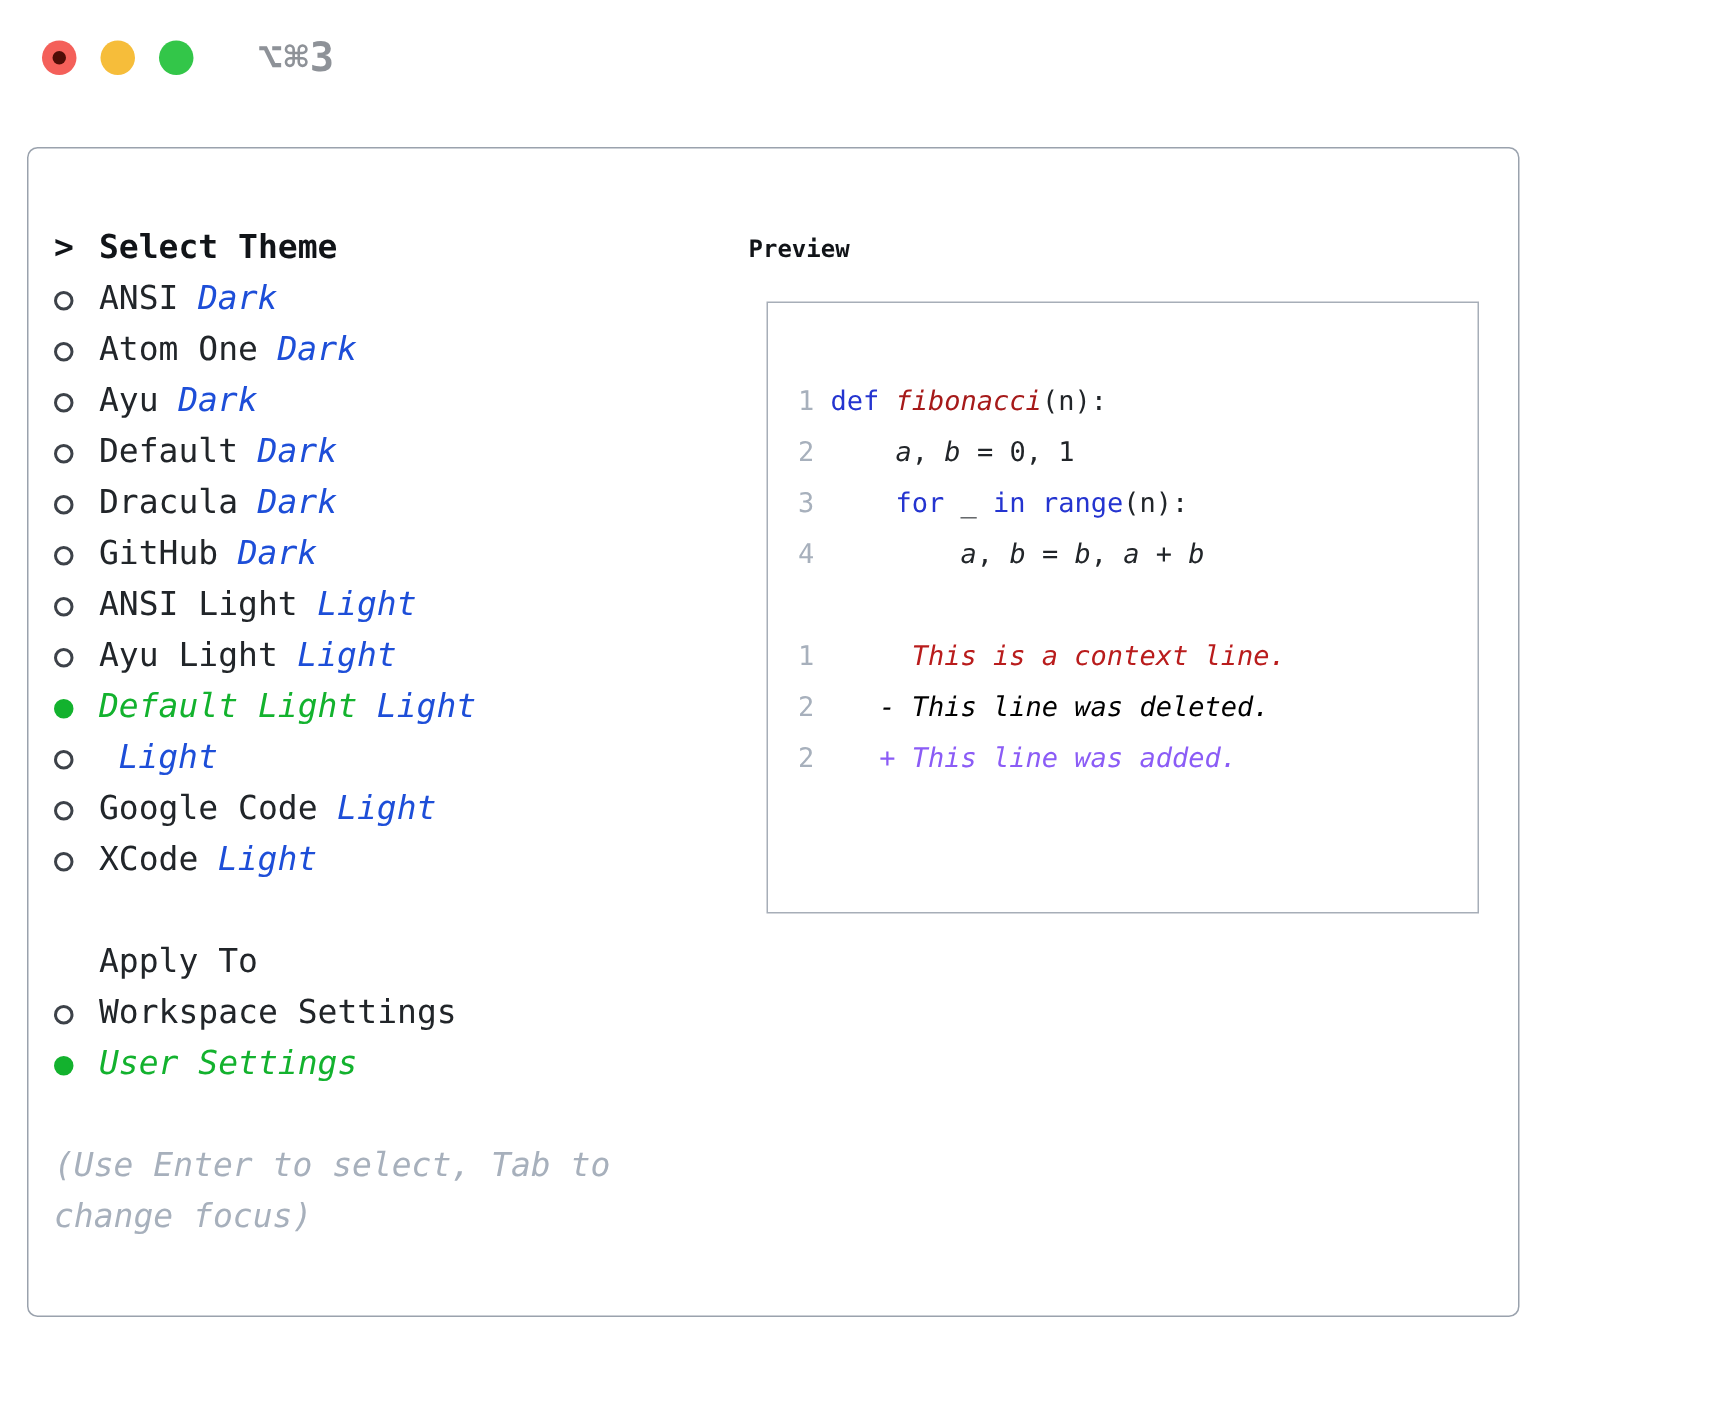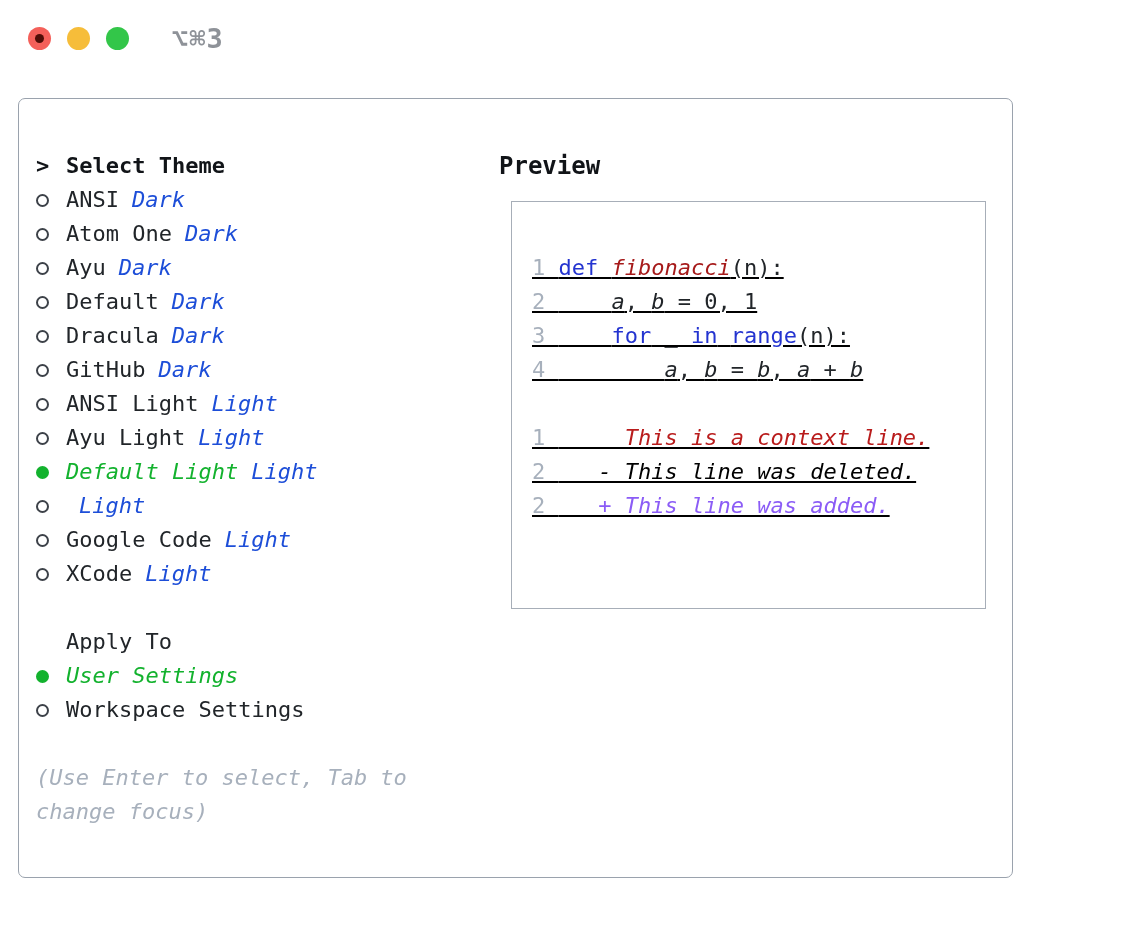--- a/index.html
+++ b/index.html
@@ -63,31 +63,31 @@
   .it { font-style: italic; }
   .sel { color: #13b22e; }
   .tag { color: #1d4ed8; margin-left: 13px; }
   .hint { color: #a7b0bc; font-style: italic; height: 34px; line-height: 34px; }
   .blank-row { height: 34px; }
 
   
   .preview-title {
     position: absolute; left: 480px; top: 50px;
     height: 34px; line-height: 34px;
-    font-size: 24px; font-weight: bold; color: #111418;
+    font-size: 16px; font-weight: bold; color: #111418;
   }
   .preview-box {
     position: absolute; left: 492px; top: 102px;
     width: 475px; height: 408px;
     border: 1.5px solid #a7aeb8;
     background: #ffffff;
     padding: 15px 0 0 20px;
     overflow: hidden;
   }
-  .pline { height: 34px; line-height: 34px; font-size: 22px; white-space: pre; text-decoration: underline; }
+  .pline { height: 34px; line-height: 34px; font-size: 18px; white-space: pre; }
   .tk-ln  { color: #a7b0bc; }
   .tk-pl  { color: #212529; }
   .tk-kw  { color: #2434d0; }
   .tk-fn  { color: #a61a1a; font-style: italic; }
   .tk-var { color: #212529; font-style: italic; }
   .tk-ctx { color: #b91c1c; font-style: italic; }
   .tk-del { color: #000000; font-style: italic; }
   .tk-add { color: #8b5cf6; font-style: italic; }
 </style>
 </head>
@@ -128,22 +128,22 @@
         </div>
 
       <div class="blank-row"></div>
 
       <div class="row">
         <span class="marker-cell"></span>
         <span>Apply To</span>
       </div>
 
       <div>
+          <div class="row"><span class="marker-cell"><span class="circle"></span></span><span class="">Workspace Settings</span></div>
           <div class="row"><span class="marker-cell"><span class="circle filled"></span></span><span class="sel it">User Settings</span></div>
-          <div class="row"><span class="marker-cell"><span class="circle"></span></span><span class="">Workspace Settings</span></div>
         </div>
 
       <div class="blank-row"></div>
 
       <div class="hint">(Use Enter to select, Tab to</div>
       <div class="hint">change focus)</div>
     </div>
 
     <div class="preview-title">Preview</div>
 

